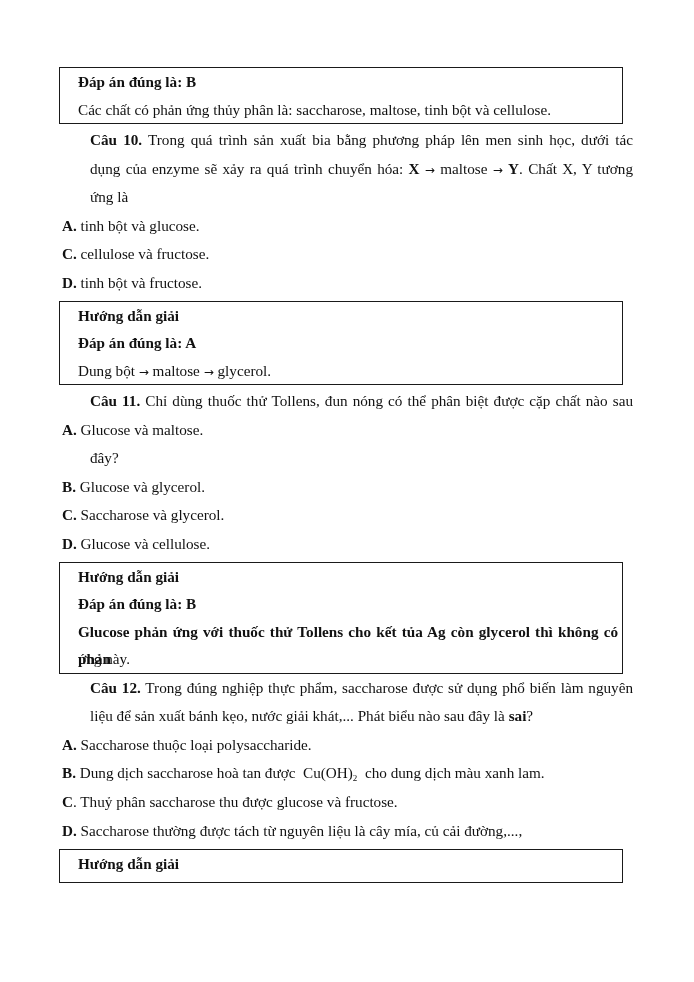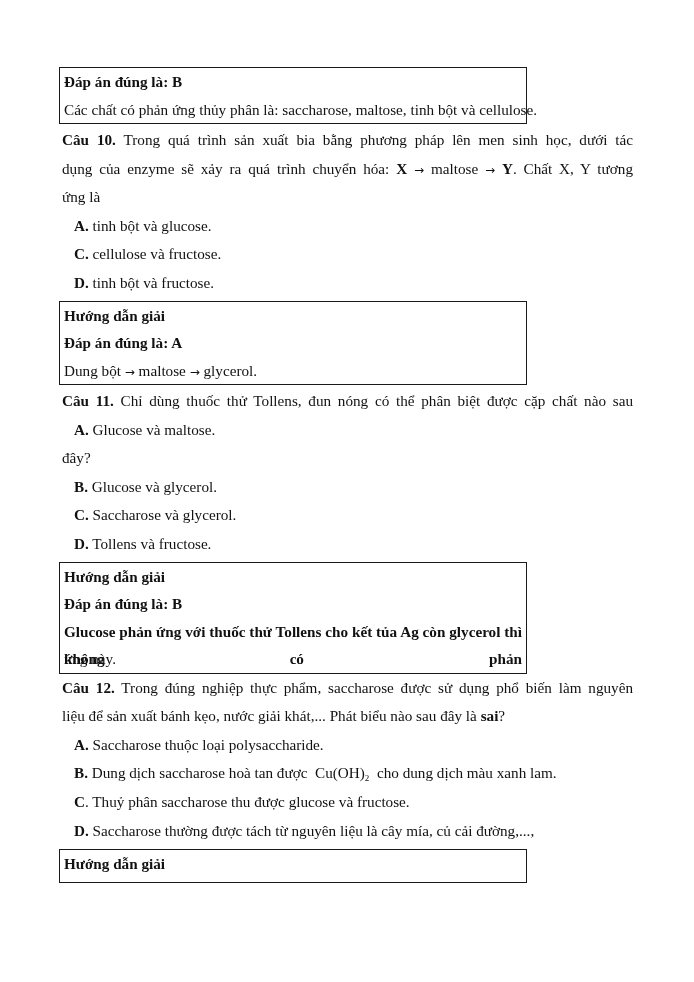--- a/index.html
+++ b/index.html
@@ -1,25 +1,25 @@
 <!DOCTYPE html>
 <html><head>
 <meta charset="utf-8">
 <style>
   html, body { margin: 0; padding: 0; background: #ffffff; }
   body { width: 694px; height: 982px; position: relative; overflow: hidden;
          font-family: "Liberation Serif", "DejaVu Serif", serif; color: #111; }
   .page { position: absolute; left: 59px; top: 67px; width: 576px; }
   .line { font-size: 15.2px; line-height: 28.6px; height: 28.6px; white-space: nowrap; }
   .justify { text-align: justify; text-align-last: justify; white-space: normal; }
-  .para-line { padding-left: 3px; padding-right: 2px; }
-  .box { border: 1px solid #1a1a1a; padding: 0 0 0 4px; box-sizing: border-box; width: 468px; }
+  .para-line { padding-left: 3px; padding-right: 2px; margin-left: 28px; }
+  .box { border: 1px solid #1a1a1a; padding: 0 0 0 18px; box-sizing: border-box; width: 564px; }
   .box .line { line-height: 27.5px; height: 27.5px; }
   b { font-weight: bold; }
-  .opt { padding-left: 3px; margin-left: 12px; }
+  .opt { padding-left: 3px; }
   .gap { height: 2px; }
   sub { font-size: 9px; vertical-align: -3px; line-height: 0; }
   .arrow { font-family: "DejaVu Sans", sans-serif; font-size: 12px; }
 </style>
 </head>
 <body>
 
 <div class="page">
 
   <div class="box">
@@ -43,21 +43,21 @@
     <div class="line"><span>Dung bột </span><span class="arrow">→</span><span> maltose </span><span class="arrow">→</span><span> glycerol.</span></div>
   </div>
 
   <div class="gap"></div>
   <div>
     <div class="line justify para-line"><b>Câu 11.</b> <span>Chỉ dùng thuốc thử Tollens, đun nóng có thể phân biệt được cặp chất nào sau</span></div>
     <div class="line opt"><b>A.</b><span> Glucose và maltose.</span></div>
     <div class="line para-line">đây?</div>
     <div class="line opt"><b>B.</b><span> Glucose và glycerol.</span></div>
     <div class="line opt"><b>C.</b><span> Saccharose và glycerol.</span></div>
-    <div class="line opt"><b>D.</b><span> Tollens và fructose.</span></div>
+    <div class="line opt"><b>D.</b><span> Glucose và cellulose.</span></div>
   </div>
 
   <div class="box" style="margin-top:3px;">
     <div class="line"><b>Hướng dẫn giải</b></div>
     <div class="line"><b>Đáp án đúng là: B</b></div>
     <div class="line justify" style="padding-right:4px;font-weight:bold;">Glucose phản ứng với thuốc thử Tollens cho kết tủa Ag còn glycerol thì không có phản</div>
     <div class="line">ứng này.</div>
   </div>
 
   <div>

